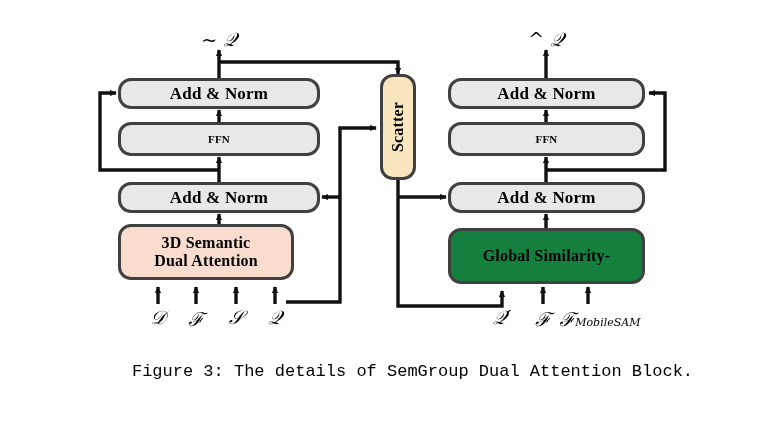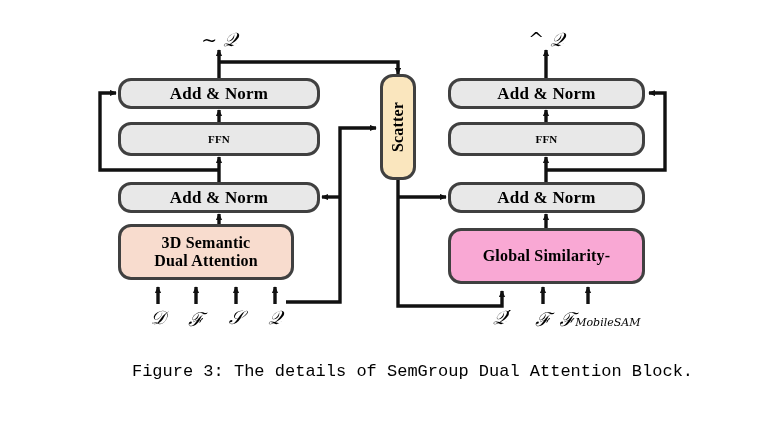--- a/index.html
+++ b/index.html
@@ -6,21 +6,21 @@
   body{width:777px;height:429px;overflow:hidden;
        font-family:"Liberation Serif","DejaVu Serif",serif;color:#000;}
   #fig{position:relative;width:777px;height:429px;}
   svg#wires{position:absolute;left:0;top:0;width:777px;height:429px;}
 
   .box{position:absolute;box-sizing:border-box;border:3px solid #404040;
        border-radius:13px;display:flex;align-items:center;justify-content:center;
        text-align:right;font-weight:bold;letter-spacing:.2px;line-height:1.12;}
   .gray{background:#e8e8e8;}
   .pink{background:#f8dcce;}
-  .green{background:#f9a8d4;}
+  .green{background:#15803d;}
   .cream{background:#fae6be;}
 
   .an{font-size:17px;}
   .ffn{font-size:11px;}
   .attn{font-size:16px;}
   .scatter-txt{transform:rotate(-90deg);white-space:nowrap;font-size:16px;font-weight:bold;}
 
   .sym{position:absolute;font-family:"DejaVu Serif",serif;font-style:italic;
        font-size:19px;white-space:nowrap;text-align:center;transform:translateX(-50%);}
   .sym .sub{font-size:11px;font-style:italic;}

